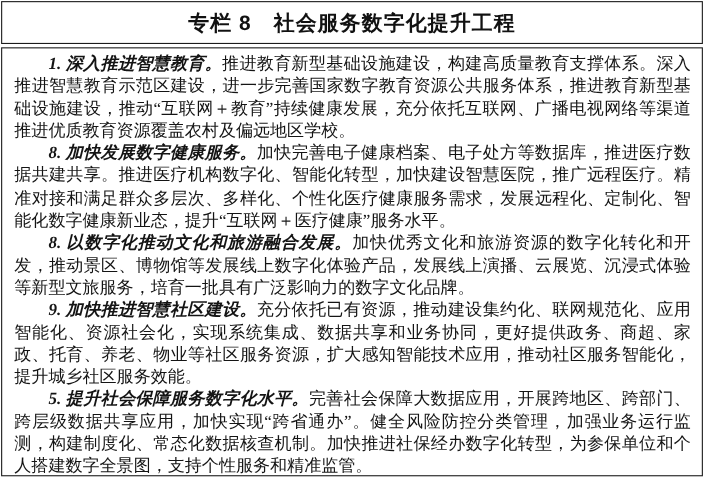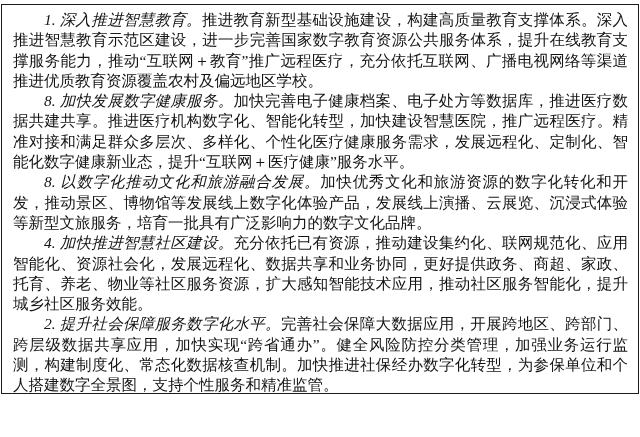--- a/index.html
+++ b/index.html
@@ -42,45 +42,49 @@
     color: #141414;
     overflow: hidden;
   }
   .body-box p {
     margin: 0;
     padding: 0;
     text-indent: 2em;
   }
   .lead {
     font-style: italic; 
+    font-weight: bold;
   }
 </style>
 </head>
 <body>
 
 <div class="page">
 
+  <div class="title-box">
+    <span>专栏 8　社会服务数字化提升工程</span>
+  </div>
 
   <div class="body-box">
 
     <p>
-      <span class="lead">1. 深入推进智慧教育。</span><span>推进教育新型基础设施建设，构建高质量教育支撑体系。深入推进智慧教育示范区建设，进一步完善国家数字教育资源公共服务体系，提升在线教育支撑服务能力，推动“互联网＋教育”推广远程医疗，充分依托互联网、广播电视网络等渠道推进优质教育资源覆盖农村及偏远地区学校。</span>
+      <span class="lead">1. 深入推进智慧教育。</span><span>推进教育新型基础设施建设，构建高质量教育支撑体系。深入推进智慧教育示范区建设，进一步完善国家数字教育资源公共服务体系，推进教育新型基础设施建设，推动“互联网＋教育”持续健康发展，充分依托互联网、广播电视网络等渠道推进优质教育资源覆盖农村及偏远地区学校。</span>
     </p>
 
     <p>
       <span class="lead">8. 加快发展数字健康服务。</span><span>加快完善电子健康档案、电子处方等数据库，推进医疗数据共建共享。推进医疗机构数字化、智能化转型，加快建设智慧医院，推广远程医疗。精准对接和满足群众多层次、多样化、个性化医疗健康服务需求，发展远程化、定制化、智能化数字健康新业态，提升“互联网＋医疗健康”服务水平。</span>
     </p>
 
     <p>
       <span class="lead">8. 以数字化推动文化和旅游融合发展。</span><span>加快优秀文化和旅游资源的数字化转化和开发，推动景区、博物馆等发展线上数字化体验产品，发展线上演播、云展览、沉浸式体验等新型文旅服务，培育一批具有广泛影响力的数字文化品牌。</span>
     </p>
 
     <p>
-      <span class="lead">4. 加快推进智慧社区建设。</span><span>充分依托已有资源，推动建设集约化、联网规范化、应用智能化、资源社会化，发展远程化、数据共享和业务协同，更好提供政务、商超、家政、托育、养老、物业等社区服务资源，扩大感知智能技术应用，推动社区服务智能化，提升城乡社区服务效能。</span>
+      <span class="lead">9. 加快推进智慧社区建设。</span><span>充分依托已有资源，推动建设集约化、联网规范化、应用智能化、资源社会化，实现系统集成、数据共享和业务协同，更好提供政务、商超、家政、托育、养老、物业等社区服务资源，扩大感知智能技术应用，推动社区服务智能化，提升城乡社区服务效能。</span>
     </p>
 
     <p>
-      <span class="lead">2. 提升社会保障服务数字化水平。</span><span>完善社会保障大数据应用，开展跨地区、跨部门、跨层级数据共享应用，加快实现“跨省通办”。健全风险防控分类管理，加强业务运行监测，构建制度化、常态化数据核查机制。加快推进社保经办数字化转型，为参保单位和个人搭建数字全景图，支持个性服务和精准监管。</span>
+      <span class="lead">5. 提升社会保障服务数字化水平。</span><span>完善社会保障大数据应用，开展跨地区、跨部门、跨层级数据共享应用，加快实现“跨省通办”。健全风险防控分类管理，加强业务运行监测，构建制度化、常态化数据核查机制。加快推进社保经办数字化转型，为参保单位和个人搭建数字全景图，支持个性服务和精准监管。</span>
     </p>
 
   </div>
 
 </div>
 
 </body></html>

